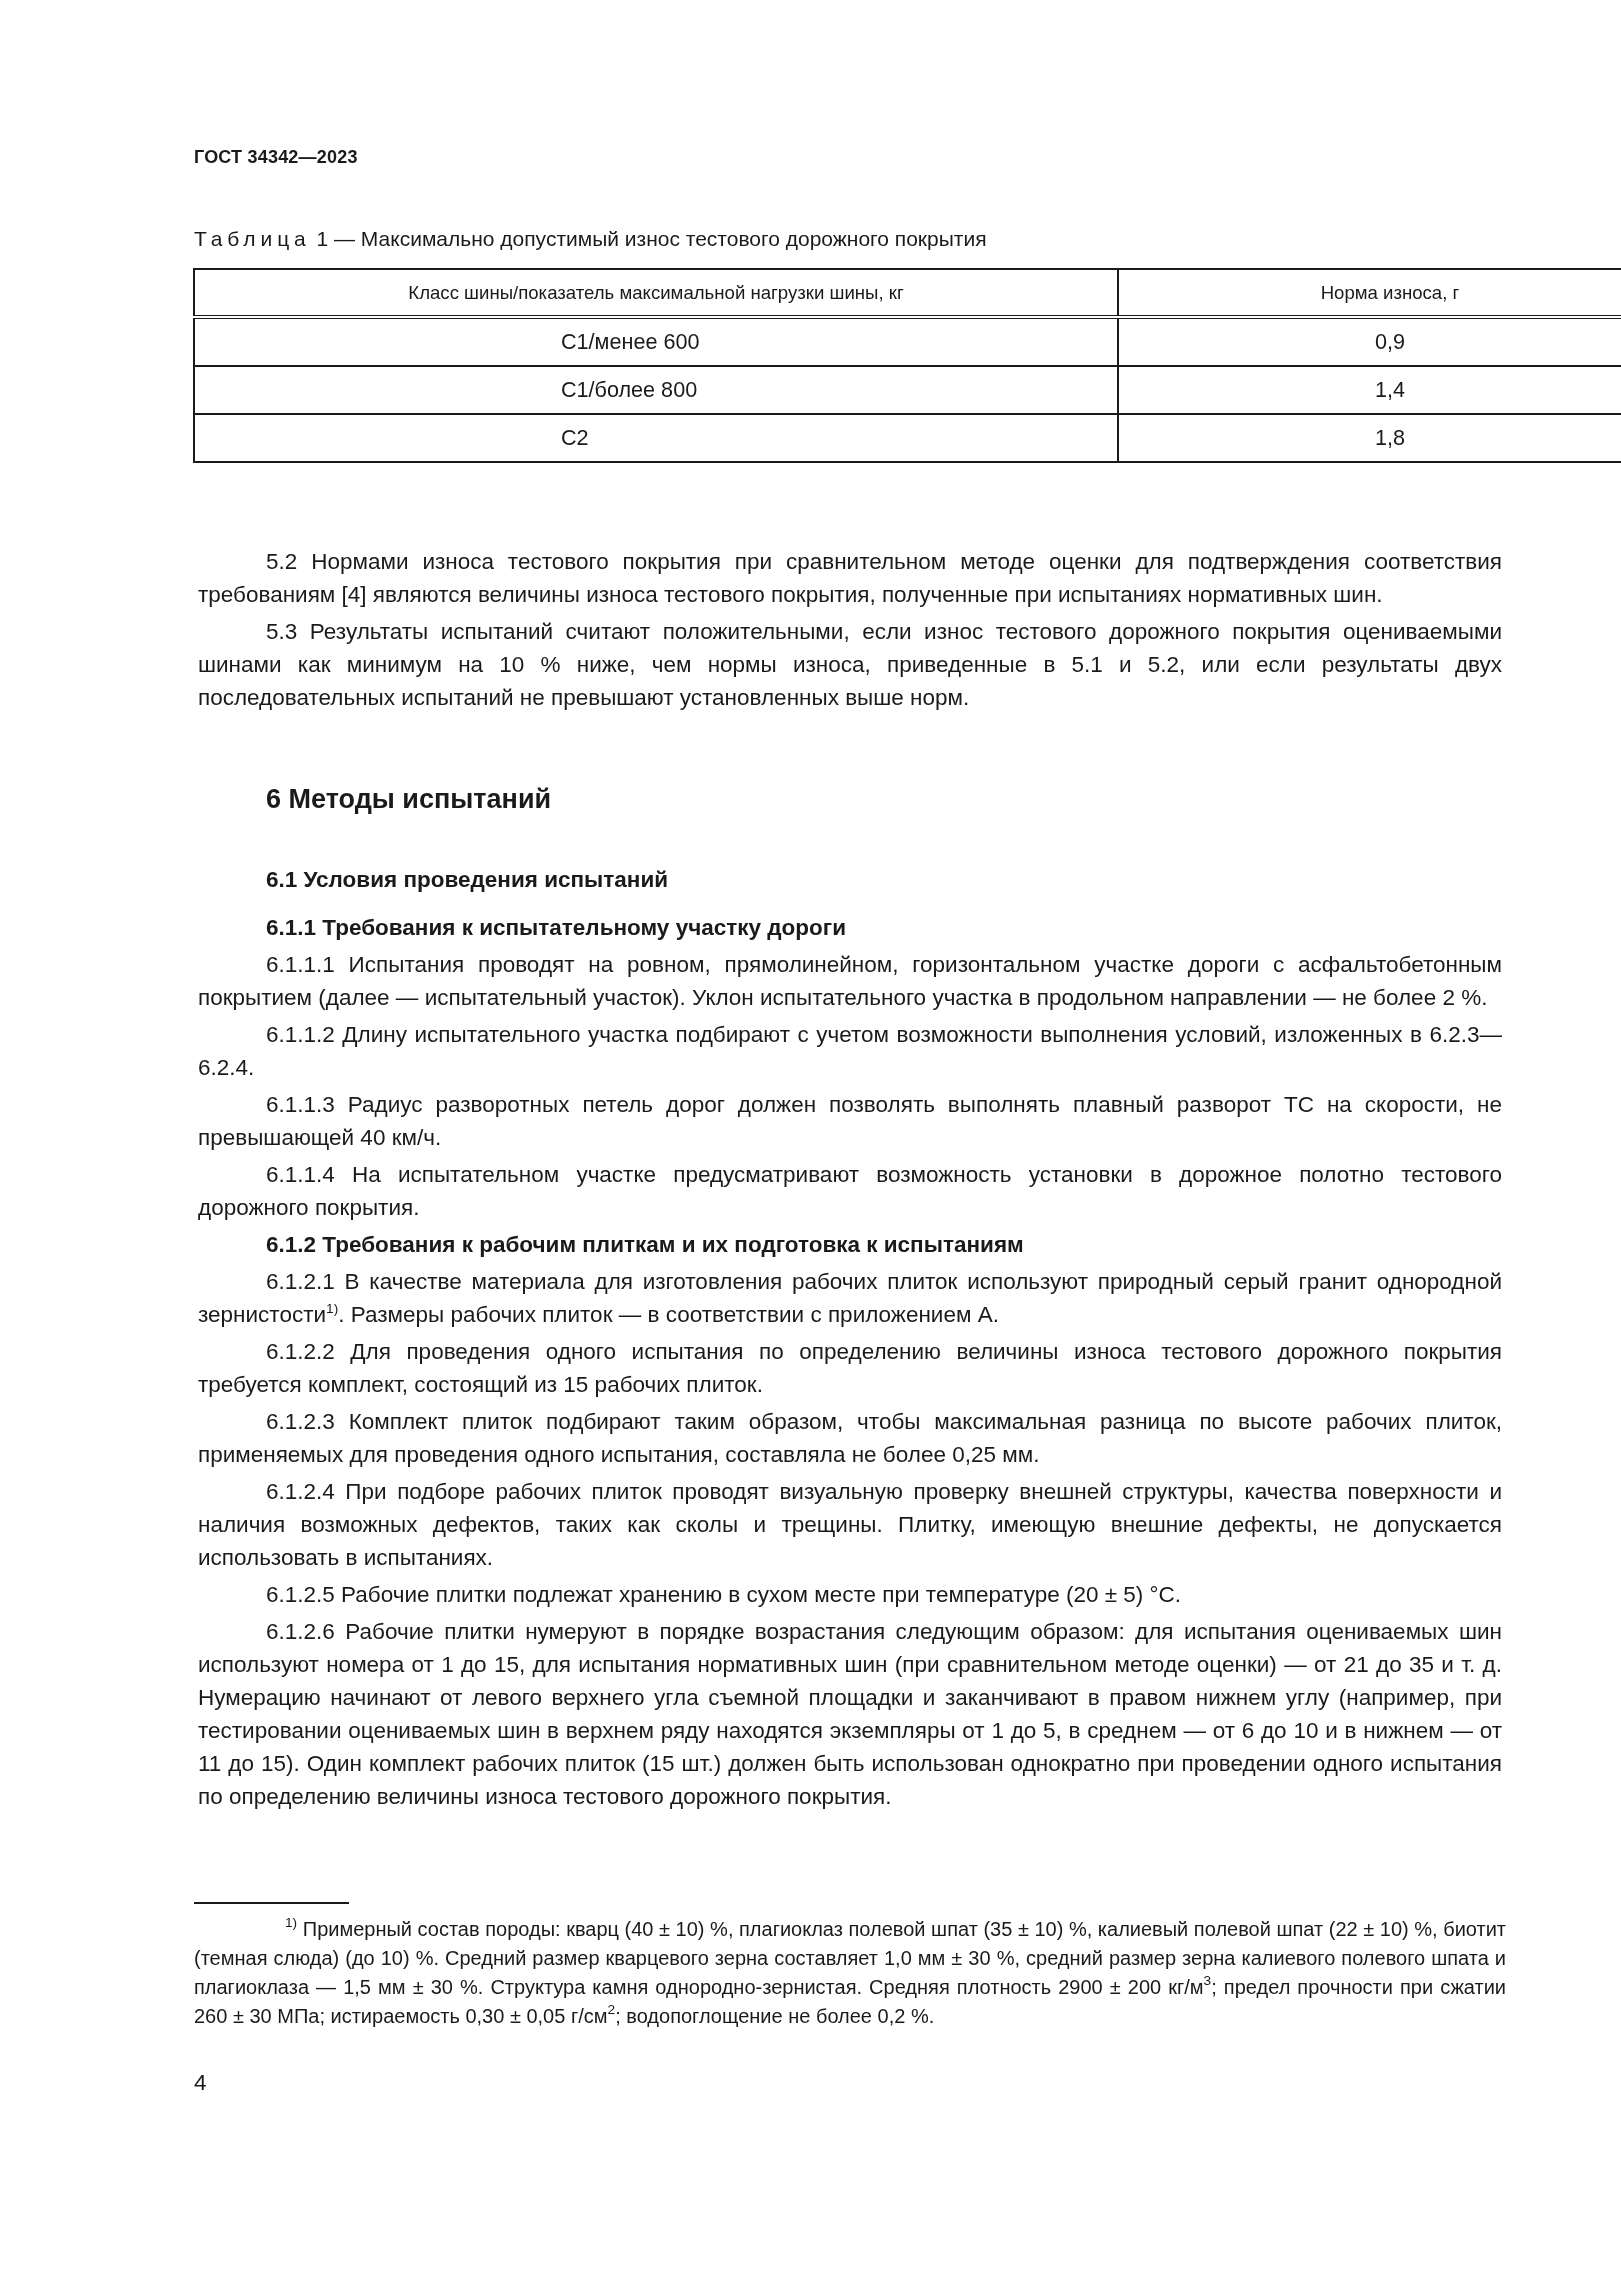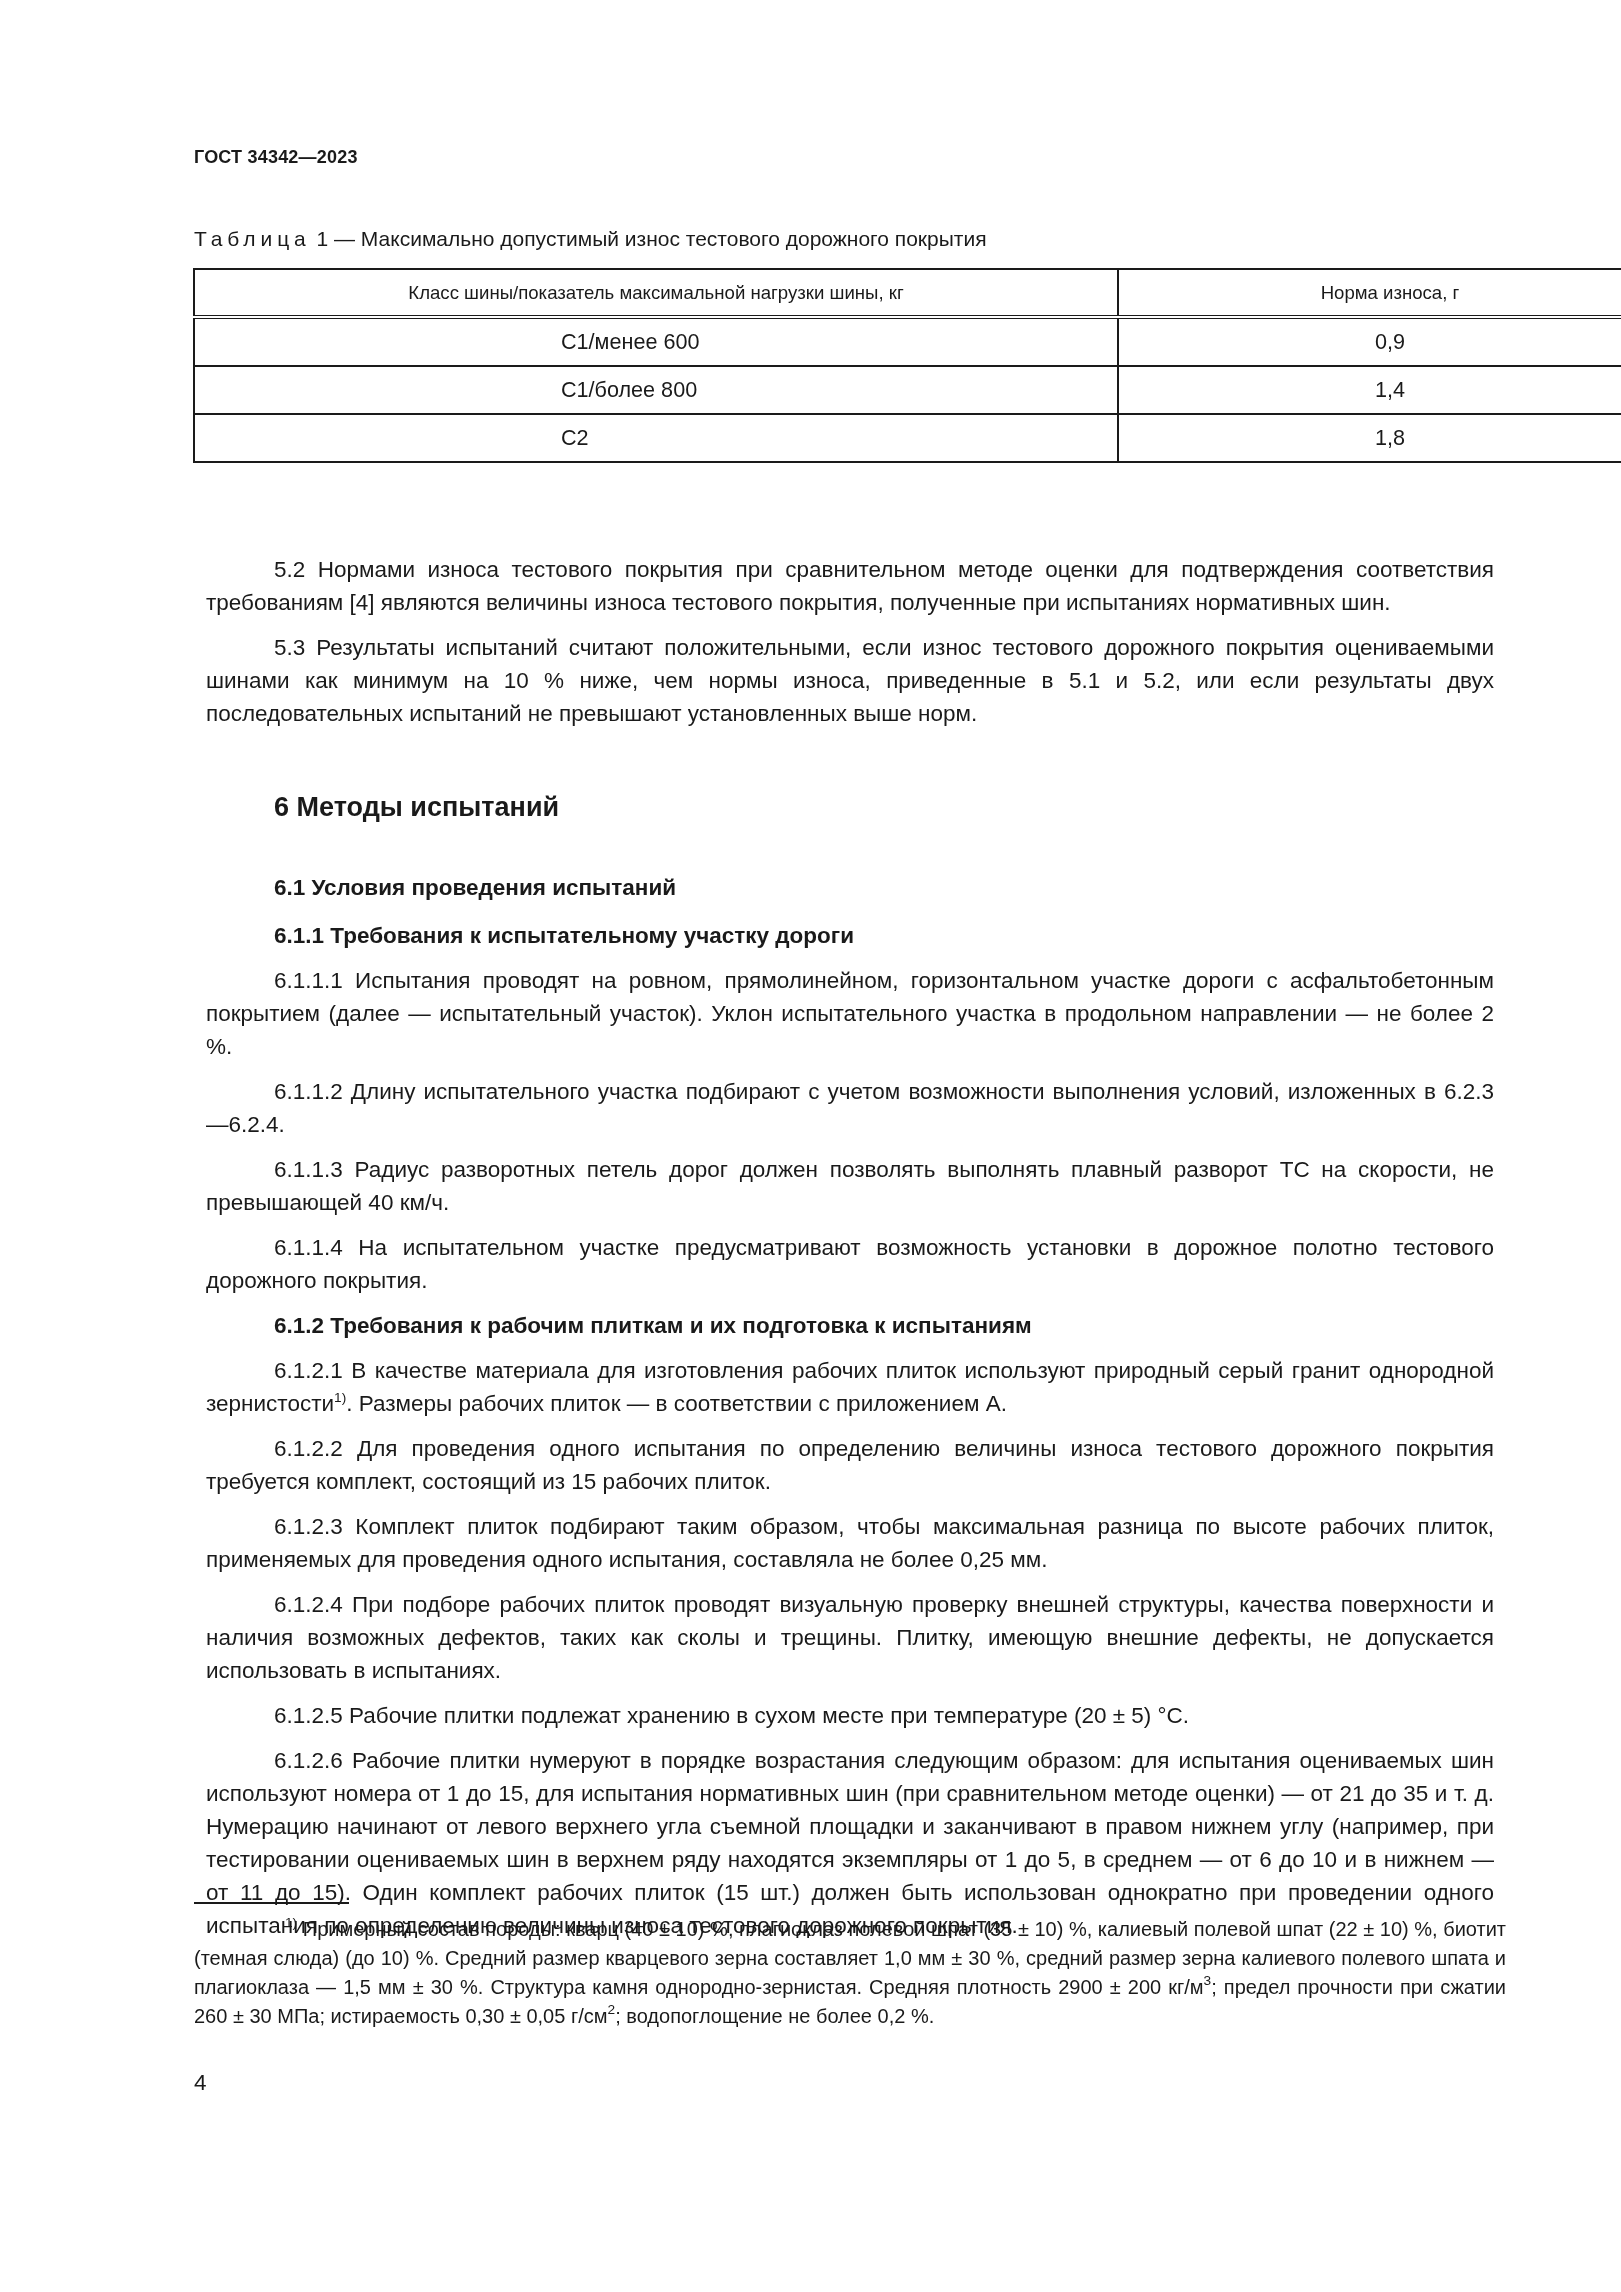--- a/index.html
+++ b/index.html
@@ -17,21 +17,21 @@
   table.wear thead th { border-bottom: 4.9px double #1a1a1a; }
   table.wear td { height: 46px; }
   table.wear td.cls { padding-left: 366px; text-align: left; }
   table.wear td.val { text-align: center; }
   table.wear .c1 { width: 922px; }
   table.wear { border: 2.9px solid #1a1a1a; }
   table.wear tbody tr:last-child td { border-bottom: 2.9px solid #1a1a1a; }
 
   .body-text { position: absolute; left: 194px; width: 1312px; font-size: 22.5px;
                line-height: 33px; text-align: justify; }
-  .body-text p { margin: 12px; text-indent: 68px; }
+  .body-text p { margin: 4px; text-indent: 68px; }
   .body-text p.h1 { font-size: 27px; font-weight: bold; text-indent: 68px; }
   .body-text p.h2 { font-weight: bold; text-indent: 68px; }
   sup { font-size: 13.7px; line-height: 0; vertical-align: 8.8px; }
   .footnote-rule { left: 194px; top: 1902px; width: 155px; height: 2px; background: #1a1a1a; }
   .footnote { position: absolute; left: 194px; top: 1915px; width: 1312px; font-size: 20px;
               line-height: 29px; text-align: justify; }
   .footnote p { margin: 0; text-indent: 91px; }
   .page-num { left: 194px; top: 2070px; font-size: 22.5px; }
 </style>
 </head>

